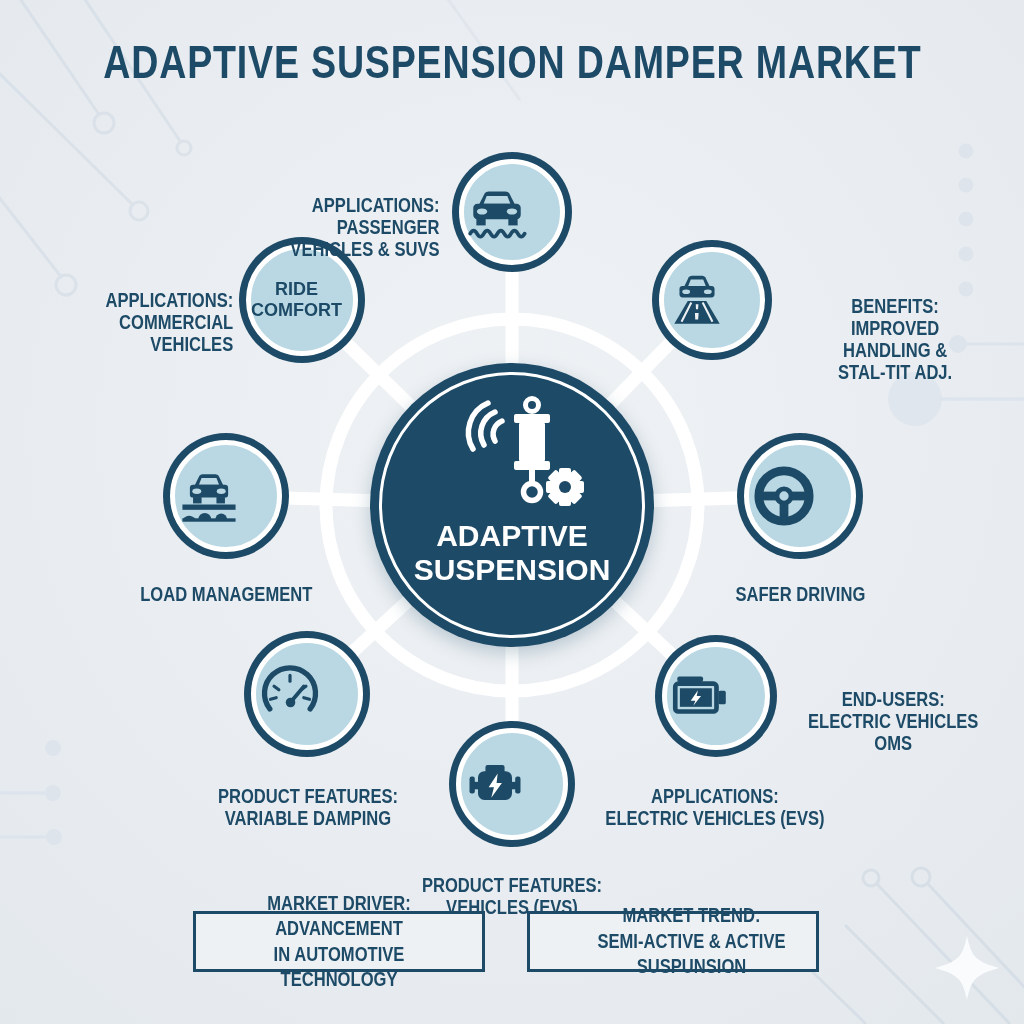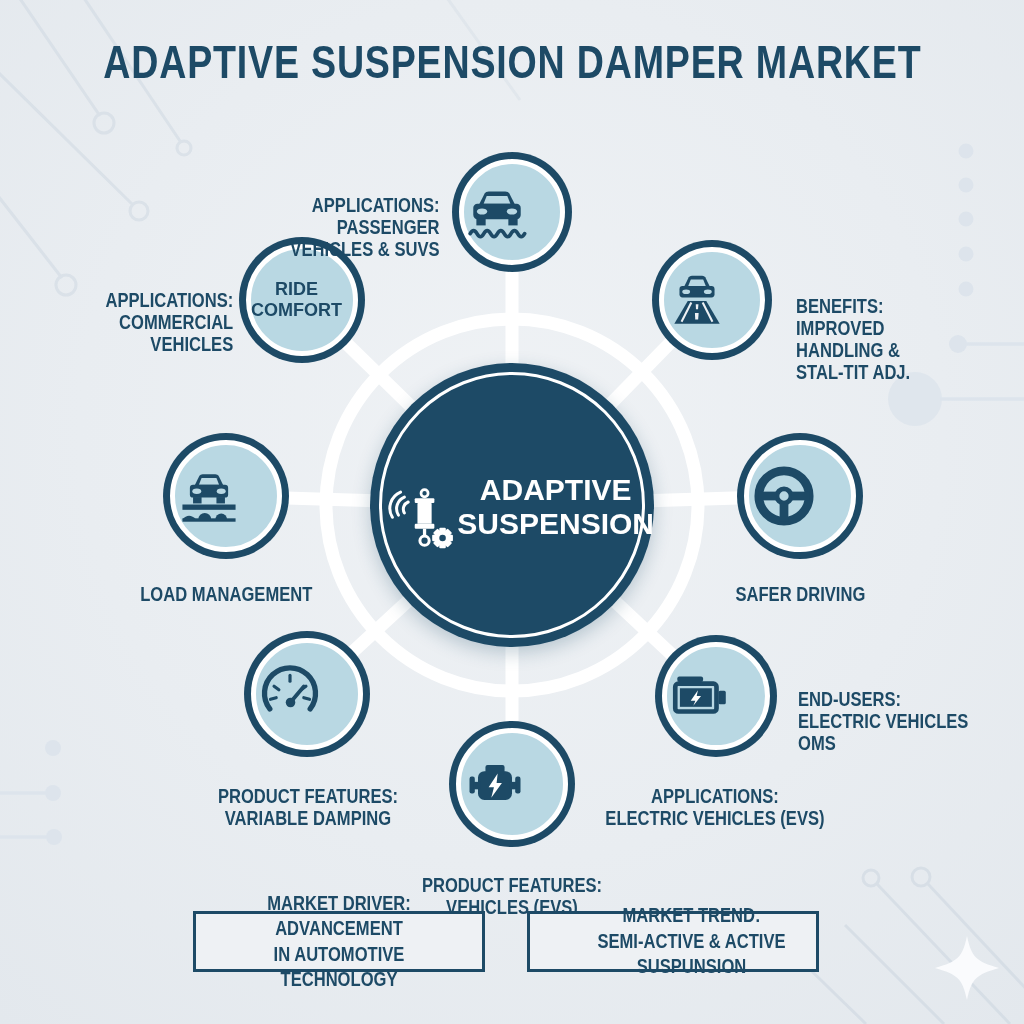--- a/index.html
+++ b/index.html
@@ -18,21 +18,21 @@
   .cond { display:inline-block; transform:scaleX(.8); }
   .o-center { transform-origin:50% 50%; }
   .o-right  { transform-origin:100% 50%; transform:scaleX(.85); }
   .o-left   { transform-origin:0 50%;   transform:scaleX(.85); }
   .o-mid    { transform-origin:50% 50%; transform:scaleX(.85); }
 
   
   .hub {
     position:absolute; left:370px; top:363px; width:284px; height:284px;
     background:#1d4a66; border-radius:50%;
-    display:flex; align-items:center; justify-content:flex-start;
+    display:flex; flex-direction:column; align-items:center; justify-content:flex-start;
     box-shadow: 0 6px 18px rgba(29,74,102,.25);
   }
   .hub .innerring {
     position:absolute; inset:9px; border:3px solid #ffffff; border-radius:50%;
   }
   .hub .hub-label {
     color:#ffffff; font-size:30px; font-weight:800; text-align:center;
     line-height:1.12; white-space:pre-line; margin-top:4px;
   }
   .hub svg.hubicon { margin-top:30px; }
@@ -48,21 +48,21 @@
     color:#1d4a66; font-size:18px; font-weight:800; text-align:center;
     line-height:1.15; white-space:pre-line;
   }
 
   
   .lbl {
     position:absolute; color:#1d4a66; font-size:19.5px; font-weight:800;
     line-height:1.13; white-space:pre-line;
   }
   .lbl.right { text-align:right; }
-  .lbl.left  { text-align:left;text-decoration:underline; }
+  .lbl.left  { text-align:center;text-decoration:underline; }
   .lbl.center{ text-align:center; }
 
   
   .fbox {
     position:absolute; box-sizing:border-box; width:292px; height:61px;
     border:3px solid #1d4a66; background:#eef1f4;
     display:flex; align-items:center; justify-content:center;
     color:#1d4a66; font-size:19.5px; font-weight:800; text-align:center;
     line-height:1.3; white-space:pre-line;
   }

